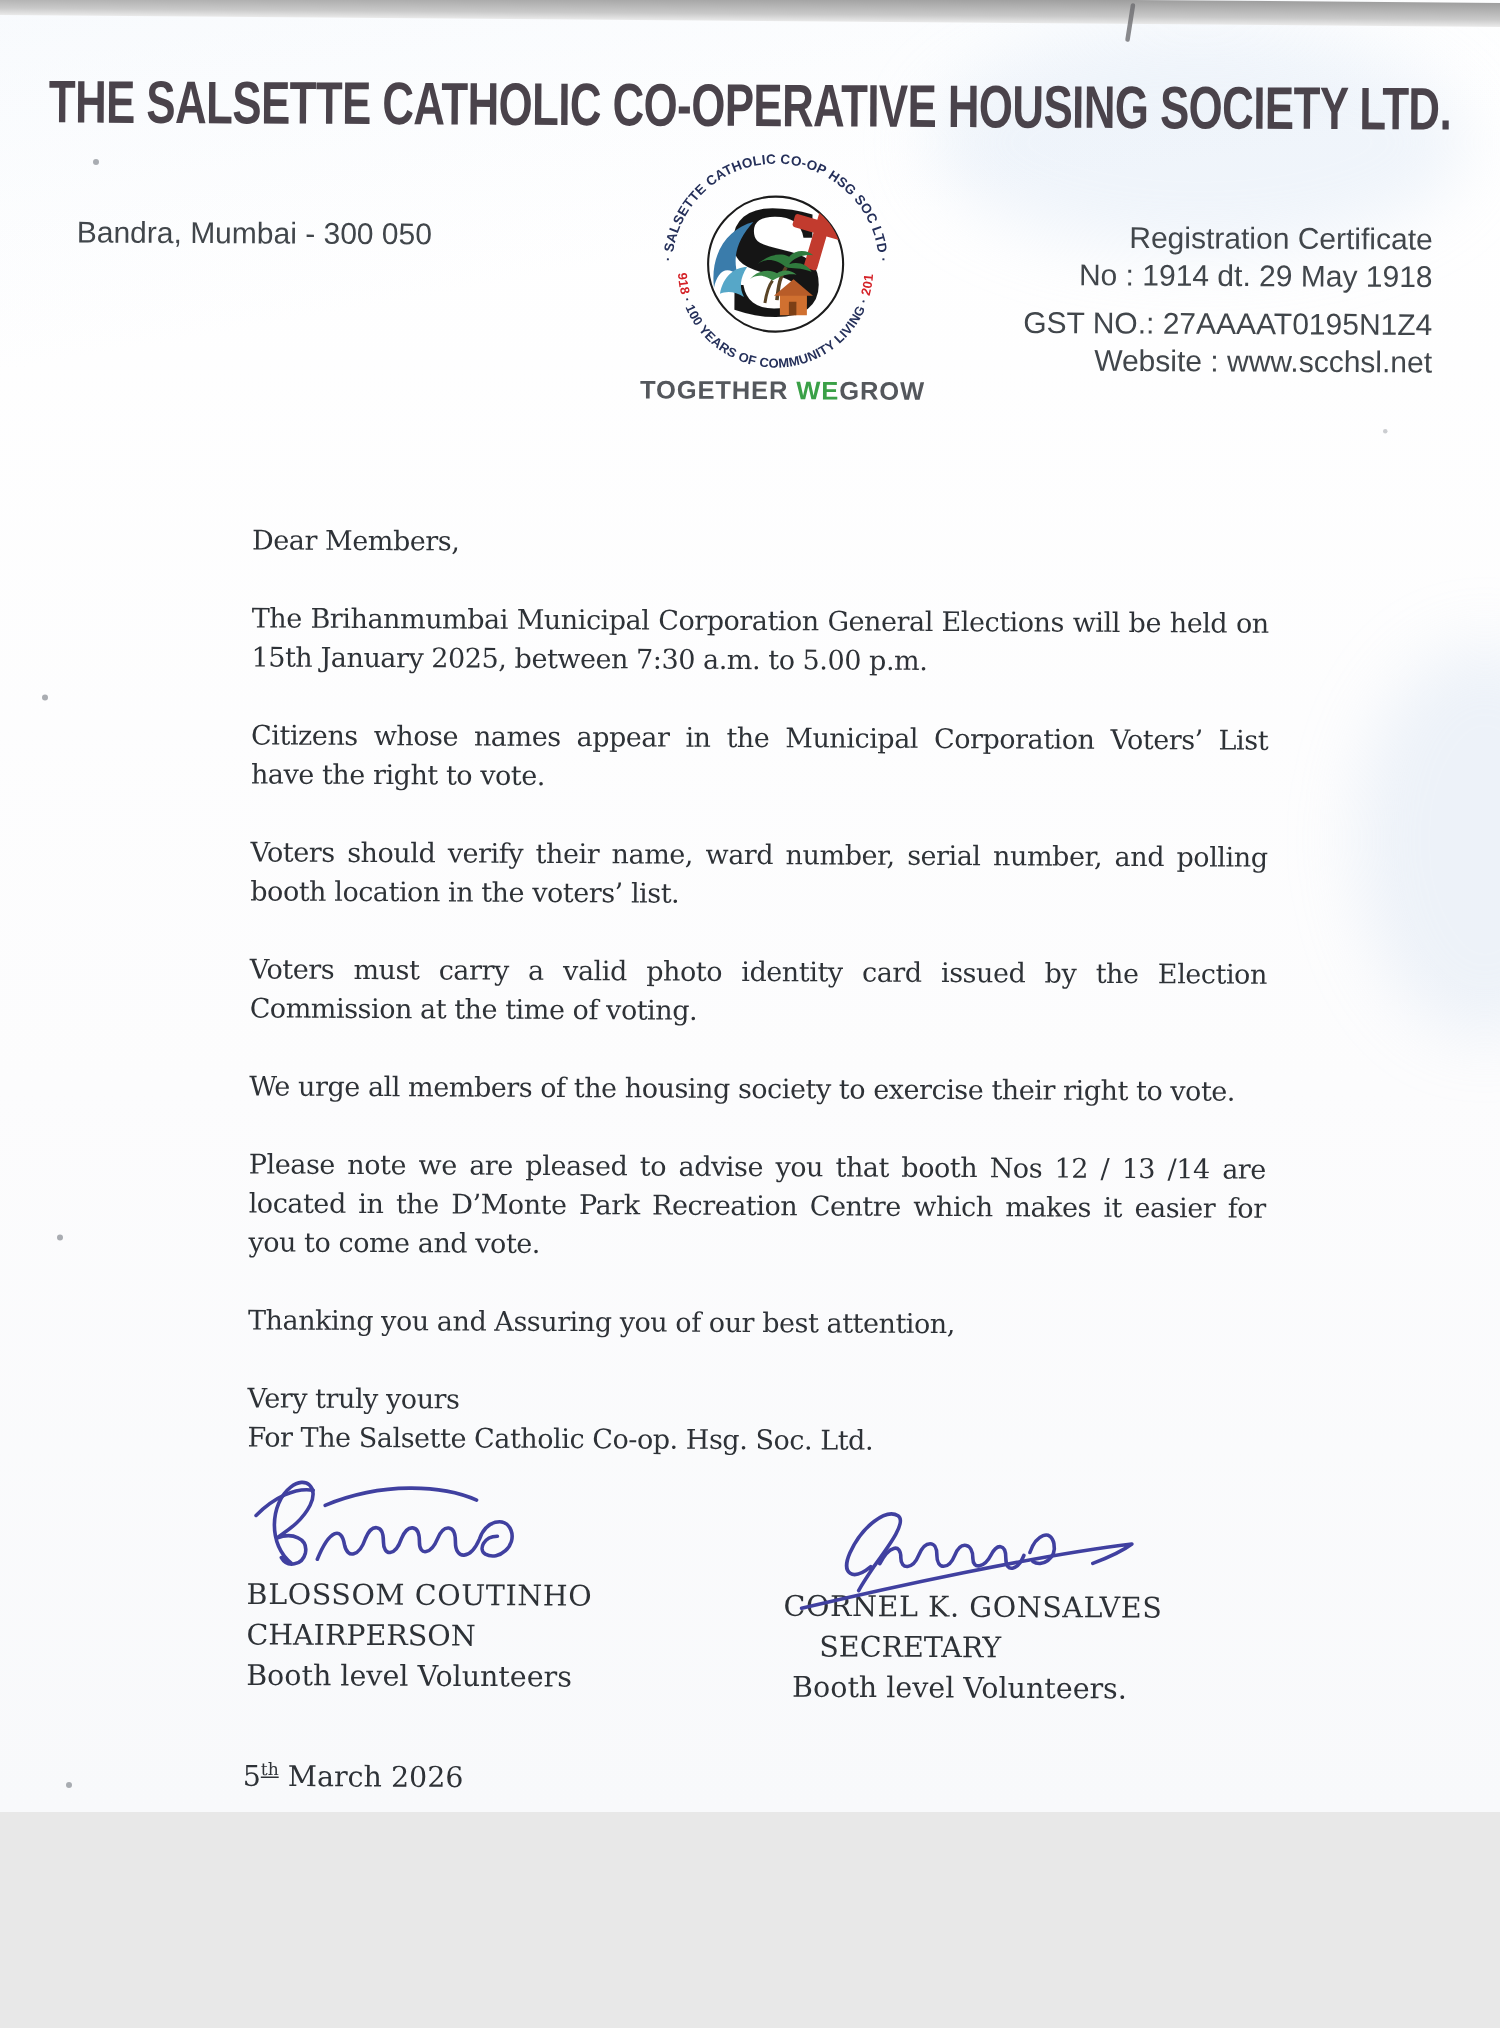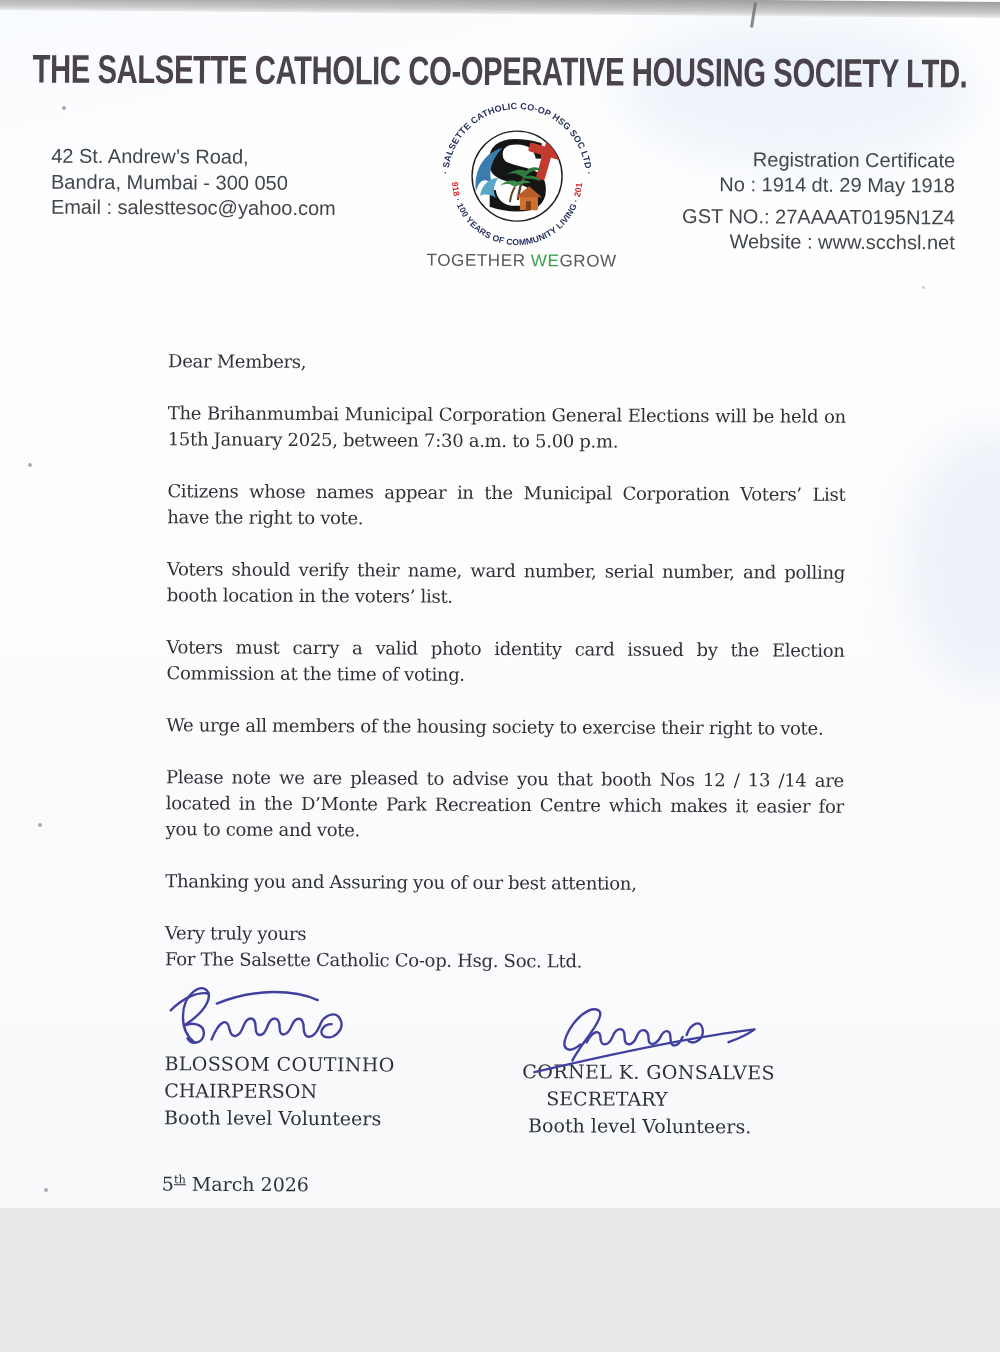--- a/index.html
+++ b/index.html
@@ -38,21 +38,21 @@
     font-weight:bold; font-size:40px; line-height:1.05; white-space:nowrap;
     transform:scaleX(0.73); letter-spacing:-0.5px; color:var(--title-ink);
   }
 
   .address{position:absolute; left:52px; top:146px; font-size:20px; line-height:25.5px; color:var(--header-ink);}
   .registration{position:absolute; right:44px; top:146px; font-size:20px; line-height:25px; text-align:right; color:var(--header-ink);}
   .registration .gap{height:7px;}
 
   .logo-wrap{position:absolute; left:428px; top:100px; width:180px; text-align:center;}
   .logo-svg{display:block; margin:0 auto;}
-  .tagline{margin-top:1px; font-size:17px; font-weight:normal; letter-spacing:.6px; color:var(--tagline-ink); white-space:nowrap;text-align:right;}
+  .tagline{margin-top:1px; font-size:17px; font-weight:bold; letter-spacing:.6px; color:var(--tagline-ink); white-space:nowrap;text-align:right;}
   .tagline .green{color:var(--tagline-green);}
 
   .letter-body{
     position:absolute; left:170px; top:350px; width:678px;
     font-family:"DejaVu Serif","Liberation Serif",serif;
     font-size:18px; line-height:26px; letter-spacing:-0.3px; color:var(--body-ink);
   }
   .letter-body p{text-align:justify; margin-bottom:26px;}
   .letter-body .salutation{margin-bottom:26px; text-align:left;}
   .letter-body .closing p{margin-bottom:0; text-align:left;}
@@ -93,23 +93,21 @@
   <div class="speck" style="left:44px;top:1188px;width:4px;height:4px;"></div>
   <div class="speck" style="left:922px;top:286px;width:3px;height:3px;opacity:.45;"></div>
 
   <div class="content">
 
     <div class="title-row">
       <div class="title">THE SALSETTE CATHOLIC CO-OPERATIVE HOUSING SOCIETY LTD.</div>
     </div>
 
     <div class="address">
-      <div>42 St. Andrew’s Road,</div>
       <div>Bandra, Mumbai - 300 050</div>
-      <div>Email : salesttesoc@yahoo.com</div>
     </div>
 
     <div class="registration">
       <div>Registration Certificate</div>
       <div>No : 1914 dt. 29 May 1918</div>
       <div class="gap"></div>
       <div>GST NO.: 27AAAAT0195N1Z4</div>
       <div>Website : www.scchsl.net</div>
     </div>
 

